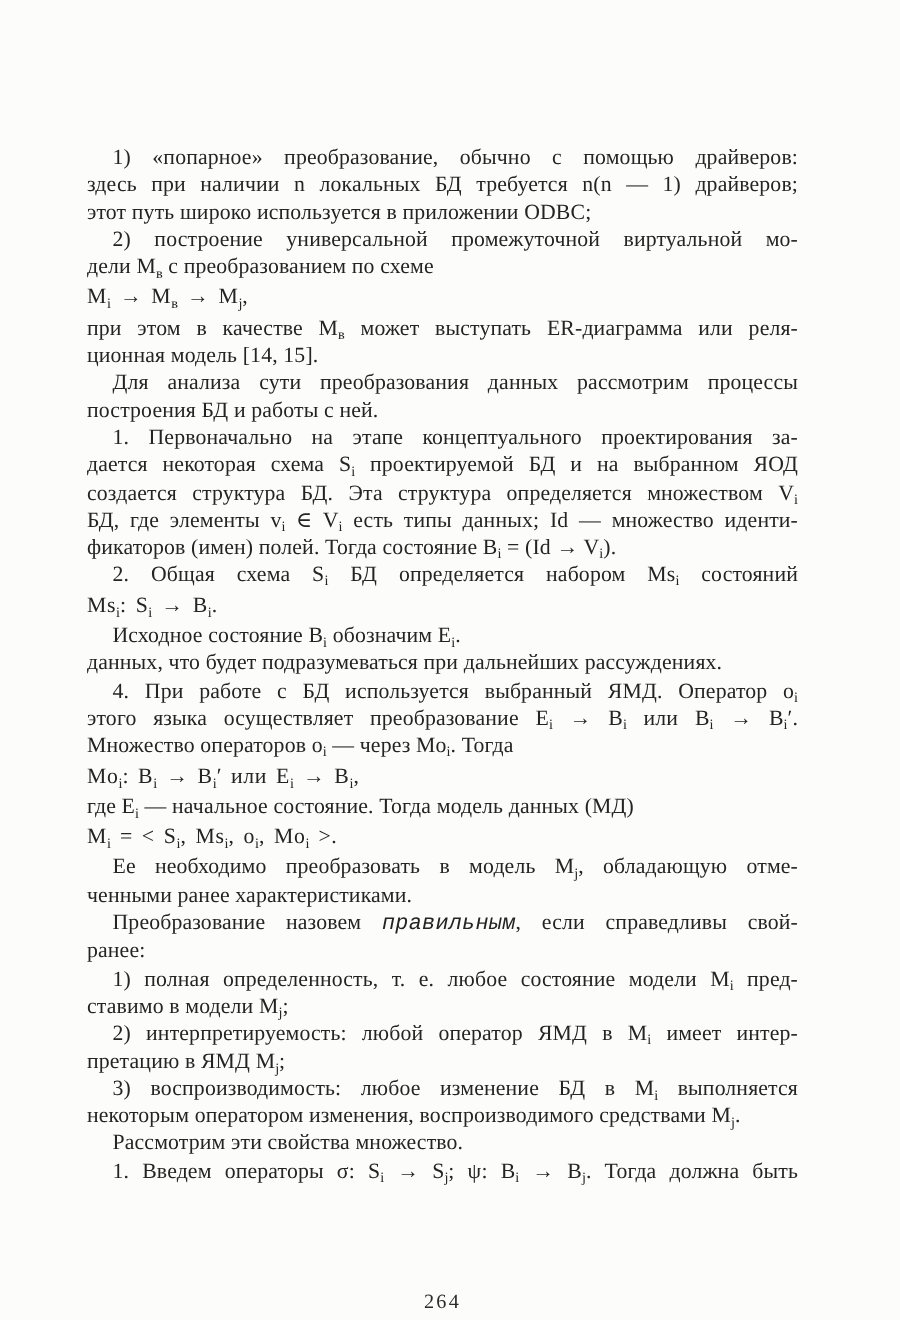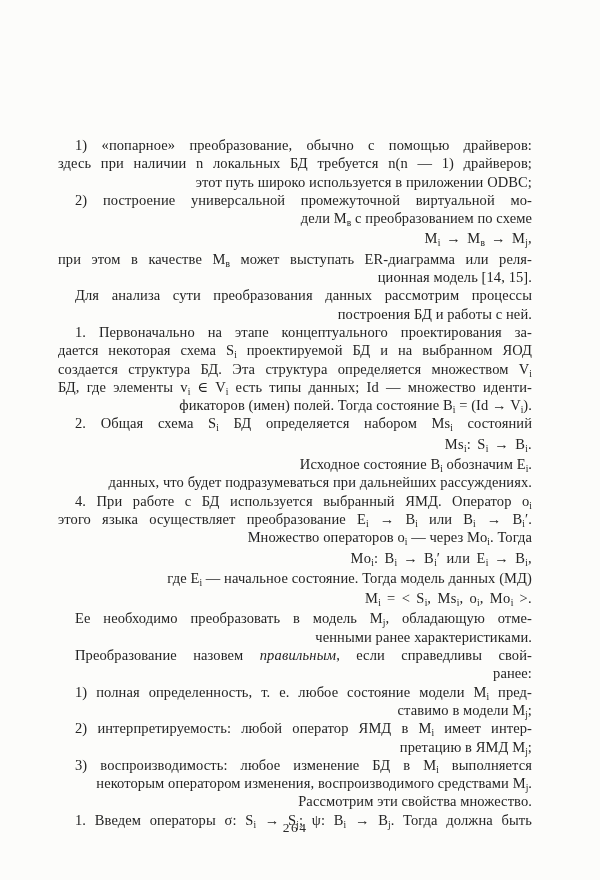--- a/index.html
+++ b/index.html
@@ -19,50 +19,49 @@
     background: #fcfcfa;
   }
   .text-block {
     position: absolute;
     left: 58px;
     top: 96px;
     width: 474px;
     font-size: 14.5px;
     line-height: 18.3px;
     letter-spacing: 0.1px;
-    margin-top: 40px;
   }
   .line { min-height: 18.3px; }
   
   .line.justify, .line.indent-justify {
     text-align: justify;
     text-align-last: justify;
   }
   
-  .line.last, .line.indent-last { text-align: right; }
+  .line.last, .line.indent-last { text-align: left; }
   
   .line.indent-justify, .line.indent-last { text-indent: 17px; }
   
   .line.formula {
-    text-align: right;
+    text-align: left;
     margin: 2px 0;
     letter-spacing: 0.4px;
     word-spacing: 2px;
   }
   sub {
     font-size: 9.5px;
     line-height: 0;
     vertical-align: -3px;
     letter-spacing: 0;
   }
-  i { letter-spacing: 0.2px; }
+  i { letter-spacing: 0.2px; font-family: Liberation Mono, monospace; }
   .page-number {
     position: absolute;
     left: 58px;
-    top: 820px;
+    top: 860px;
     width: 474px;
     text-align: center;
     font-size: 13.5px;
     letter-spacing: 1.5px;
     color: #2a2a2a;
   }
 </style>
 </head>
 <body>
 

